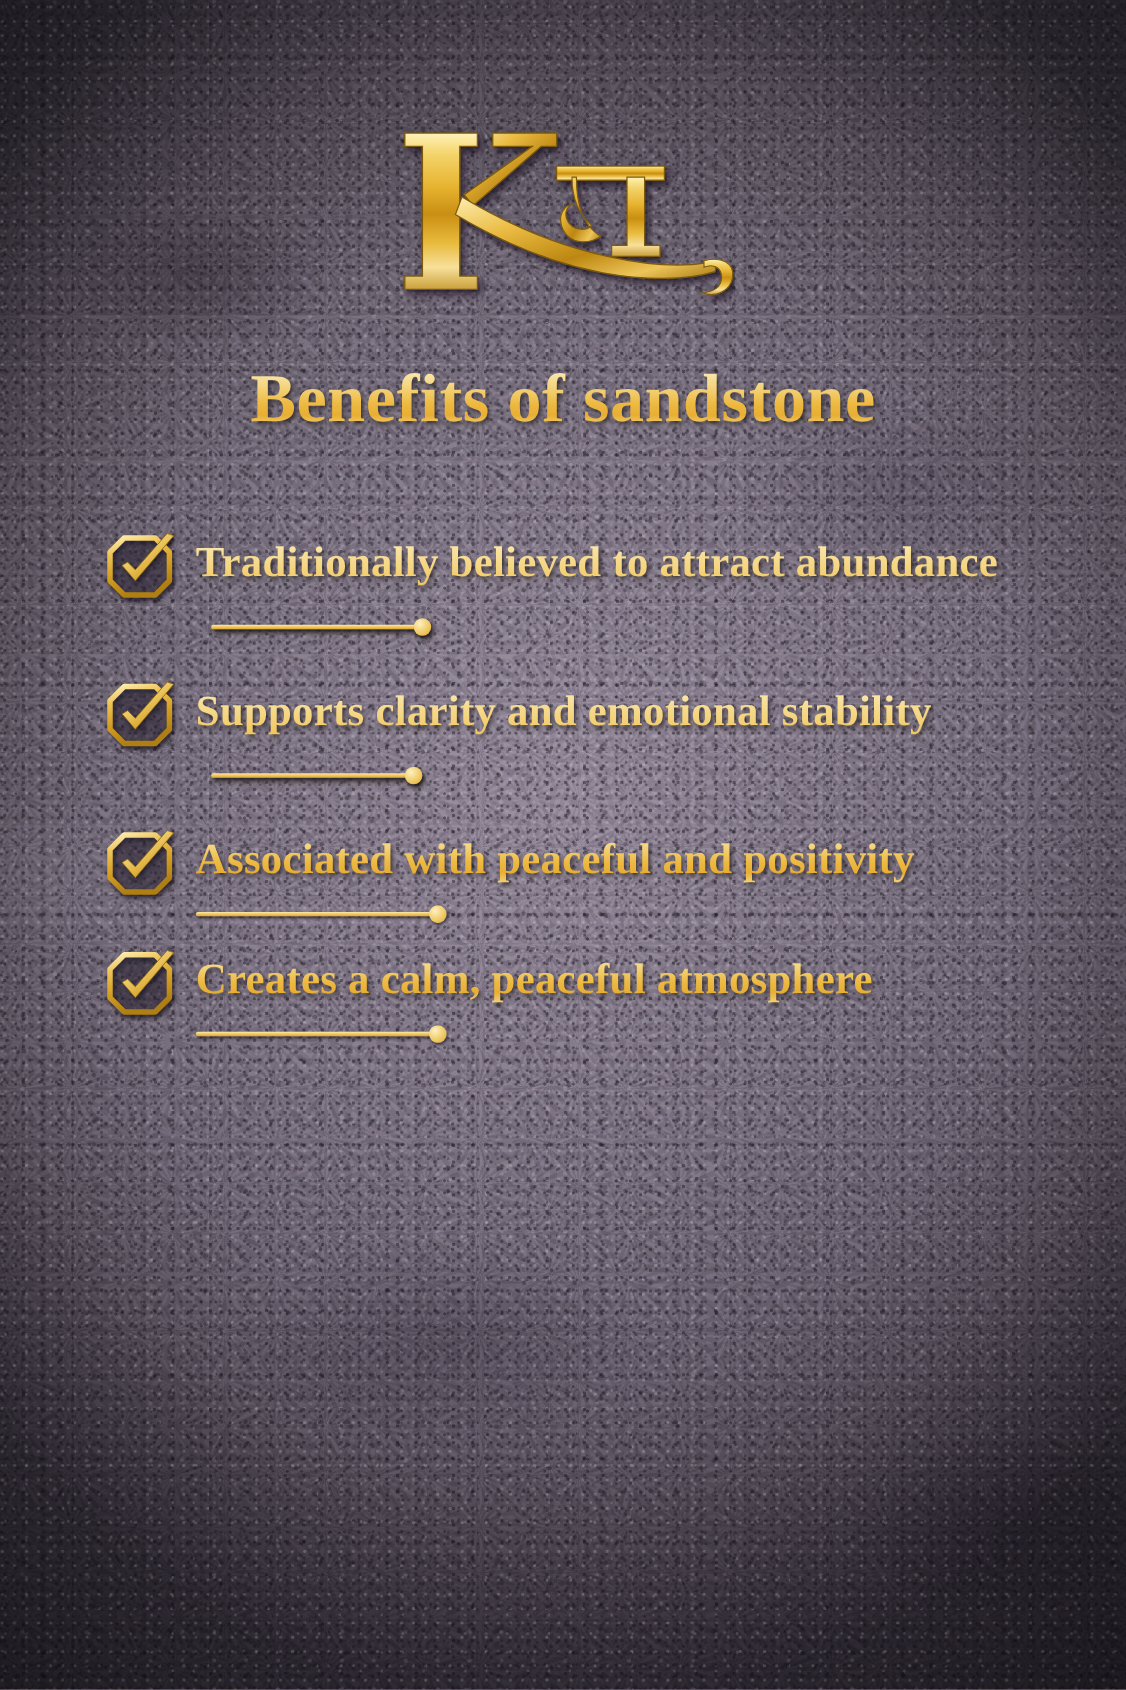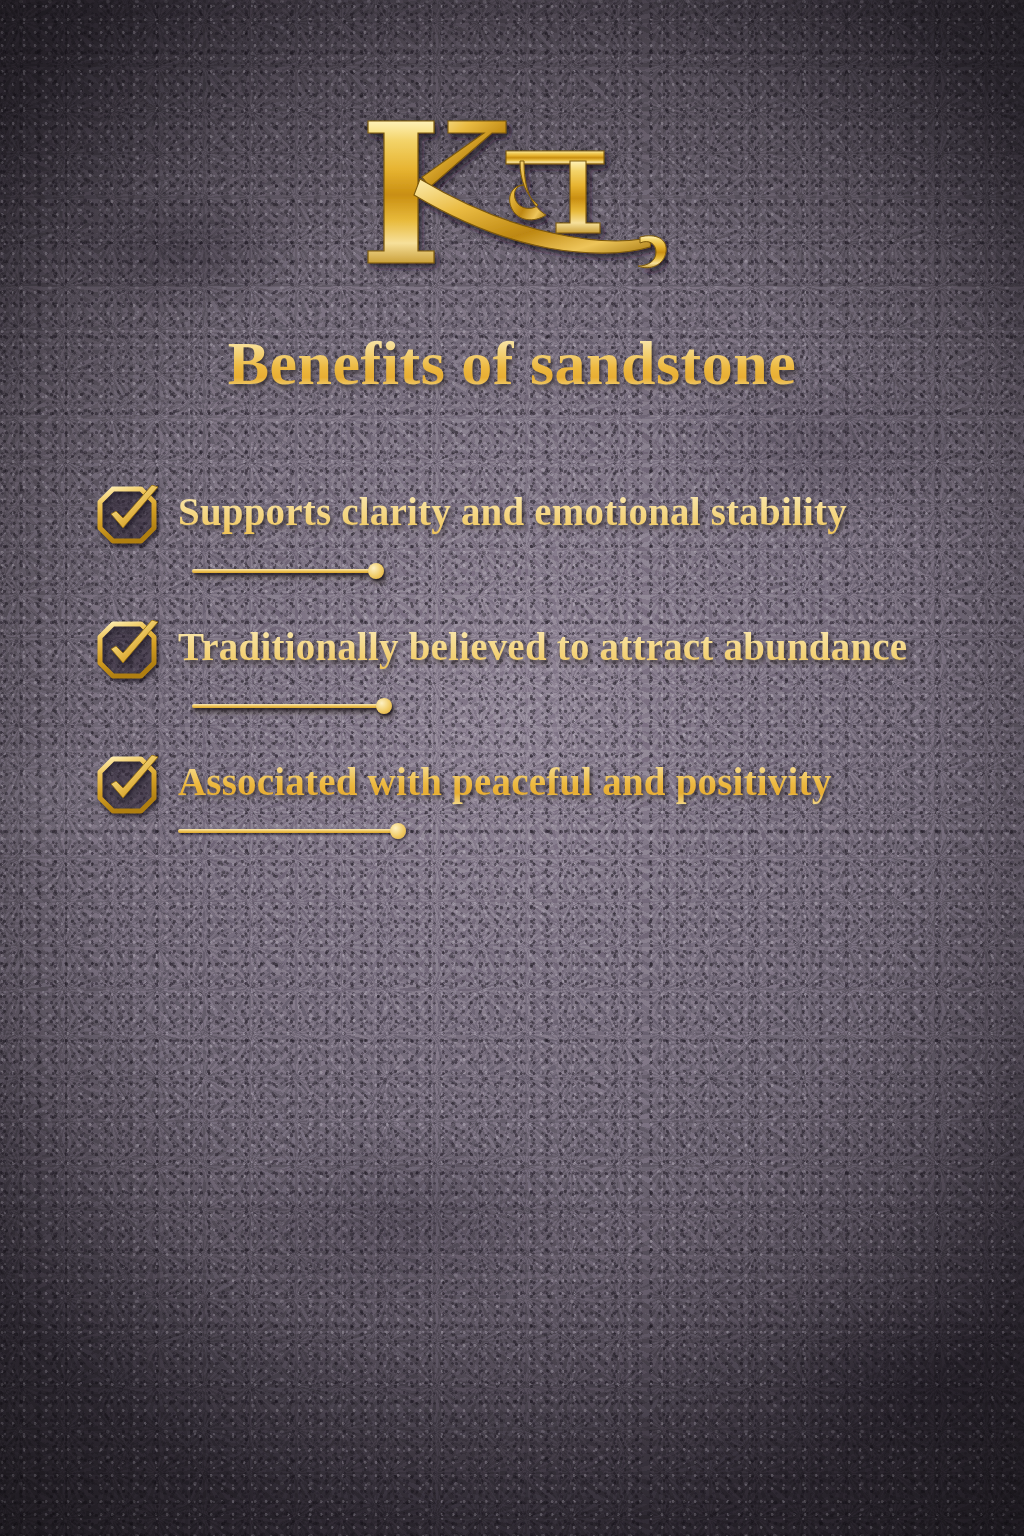--- a/index.html
+++ b/index.html
@@ -256,37 +256,20 @@
   </div>
 
   <h1 id="title" class="gold">Benefits of sandstone</h1>
 
   <div id="list">
 
     <div class="item">
       <div class="row">
         <span class="check">
           <svg width="66" height="62" viewBox="0 0 66 62" aria-hidden="true">
-            <polygon points="17,4 45,4 58,17 58,43 45,56 17,56 4,43 4,17" fill="rgba(48,40,55,0.38)" stroke="url(#cgFrame)" stroke-width="5" stroke-linejoin="round"></polygon>
-            <path d="M15 29 L27 43 L62 2 L56 0 L27 33 L20 26 Z" fill="url(#cgTick)" stroke="#8f6a10" stroke-width="0.8" stroke-linejoin="round"></path>
-          </svg>
-        </span>
-        <div class="text gold">
-          <span>Supports clarity and emotional stability</span><span class="rule w2">
-              <span class="bar"></span>
-              <span class="dot"></span>
-            </span>
-        </div>
-      </div>
-    </div>
-
-    <div class="item">
-      <div class="row">
-        <span class="check">
-          <svg width="66" height="62" viewBox="0 0 66 62" aria-hidden="true">
             <defs>
               <linearGradient id="cg1" x1="0" y1="0" x2="0.4" y2="1">
                 <stop offset="0%" stop-color="#fdf0bd"></stop>
                 <stop offset="35%" stop-color="#efc košice"></stop>
                 <stop offset="35%" stop-color="#efc košice"></stop>
               </linearGradient>
               <linearGradient id="cgFrame" x1="0" y1="0" x2="0.3" y2="1">
                 <stop offset="0%" stop-color="#fff0b6"></stop>
                 <stop offset="28%" stop-color="#edc356"></stop>
                 <stop offset="62%" stop-color="#d49f24"></stop>
@@ -316,24 +299,58 @@
 
     <div class="item">
       <div class="row">
         <span class="check">
           <svg width="66" height="62" viewBox="0 0 66 62" aria-hidden="true">
             <polygon points="17,4 45,4 58,17 58,43 45,56 17,56 4,43 4,17" fill="rgba(48,40,55,0.38)" stroke="url(#cgFrame)" stroke-width="5" stroke-linejoin="round"></polygon>
             <path d="M15 29 L27 43 L62 2 L56 0 L27 33 L20 26 Z" fill="url(#cgTick)" stroke="#8f6a10" stroke-width="0.8" stroke-linejoin="round"></path>
           </svg>
         </span>
         <div class="text gold">
+          <span>Supports clarity and emotional stability</span><span class="rule w2">
+              <span class="bar"></span>
+              <span class="dot"></span>
+            </span>
+        </div>
+      </div>
+    </div>
+
+    <div class="item">
+      <div class="row">
+        <span class="check">
+          <svg width="66" height="62" viewBox="0 0 66 62" aria-hidden="true">
+            <polygon points="17,4 45,4 58,17 58,43 45,56 17,56 4,43 4,17" fill="rgba(48,40,55,0.38)" stroke="url(#cgFrame)" stroke-width="5" stroke-linejoin="round"></polygon>
+            <path d="M15 29 L27 43 L62 2 L56 0 L27 33 L20 26 Z" fill="url(#cgTick)" stroke="#8f6a10" stroke-width="0.8" stroke-linejoin="round"></path>
+          </svg>
+        </span>
+        <div class="text gold">
           <span>Associated with peaceful and positivity</span>
         </div>
       </div>
       <div class="rule-below">
         <span class="bar"></span>
         <span class="dot"></span>
       </div>
     </div>
 
+    <div class="item">
+      <div class="row">
+        <span class="check">
+          <svg width="66" height="62" viewBox="0 0 66 62" aria-hidden="true">
+            <polygon points="17,4 45,4 58,17 58,43 45,56 17,56 4,43 4,17" fill="rgba(48,40,55,0.38)" stroke="url(#cgFrame)" stroke-width="5" stroke-linejoin="round"></polygon>
+            <path d="M15 29 L27 43 L62 2 L56 0 L27 33 L20 26 Z" fill="url(#cgTick)" stroke="#8f6a10" stroke-width="0.8" stroke-linejoin="round"></path>
+          </svg>
+        </span>
+        <div class="text gold">
+          <span>Creates a calm, peaceful atmosphere</span>
+        </div>
+      </div>
+      <div class="rule-below">
+        <span class="bar"></span>
+        <span class="dot"></span>
+      </div>
+    </div>
 
   </div>
 </div>
 
 </body></html>

